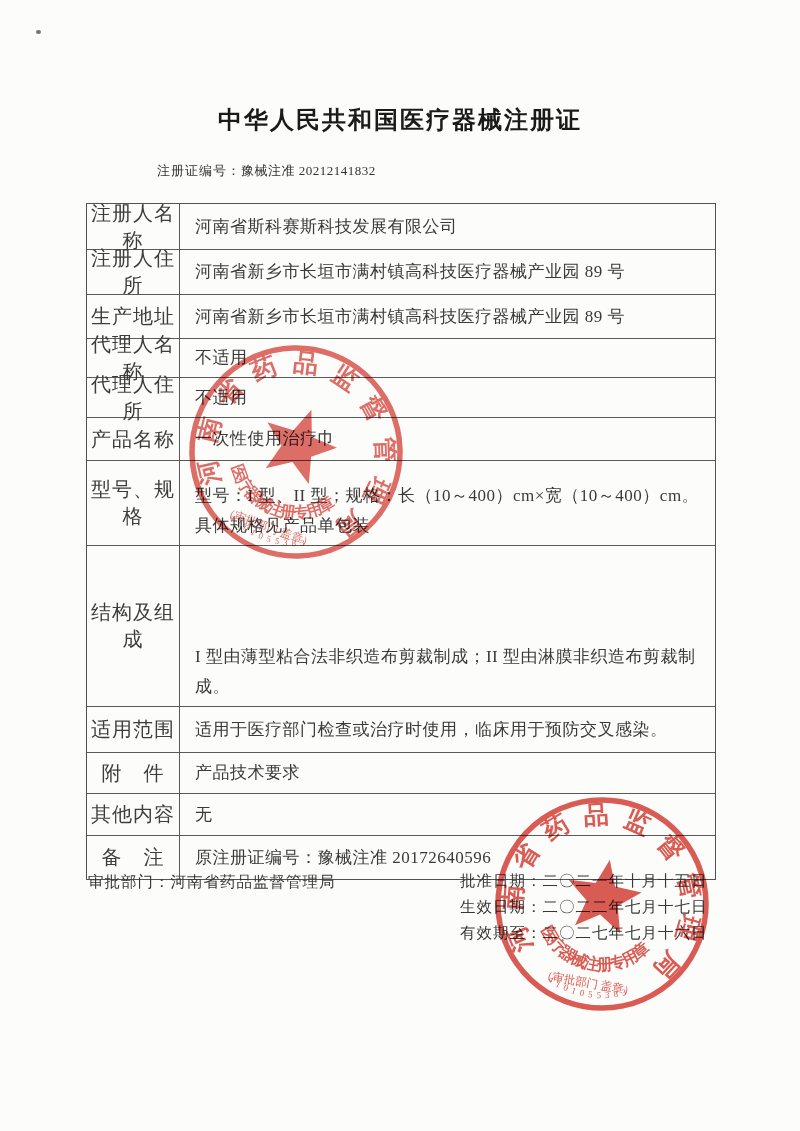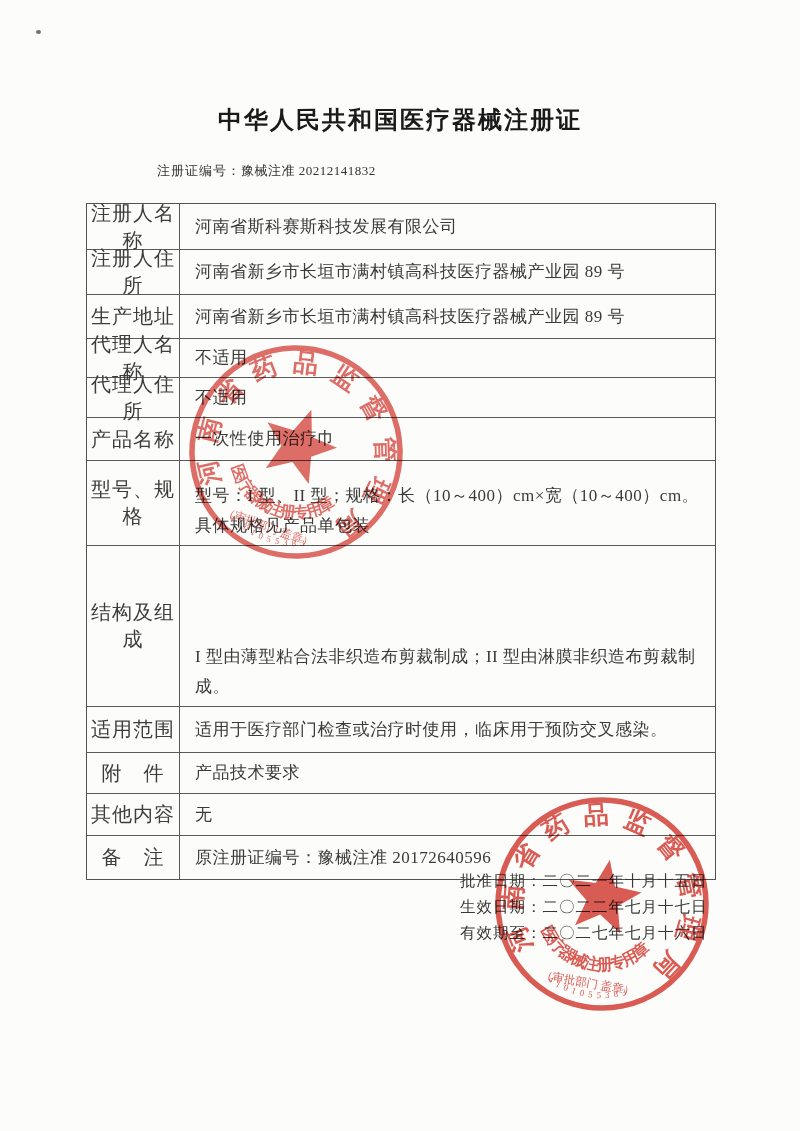--- a/index.html
+++ b/index.html
@@ -147,20 +147,23 @@
         </div>
       </div>
       <div class="row" style="height: 43px;">
         <div class="cell-label">备　注</div>
         <div class="cell-value">
           <span>原注册证编号：豫械注准 20172640596</span>
         </div>
       </div>
     </div>
 
+  <div class="footer-dept">
+    <span>审批部门：</span><span>河南省药品监督管理局</span>
+  </div>
 
   <div class="footer-dates">
     <div class="drow">
       <span>批准日期：</span><span>二〇二一年十月十五日</span>
     </div>
     <div class="drow">
       <span>生效日期：</span><span>二〇二二年七月十七日</span>
     </div>
     <div class="drow">
       <span>有效期至：</span><span>二〇二七年七月十六日</span>

